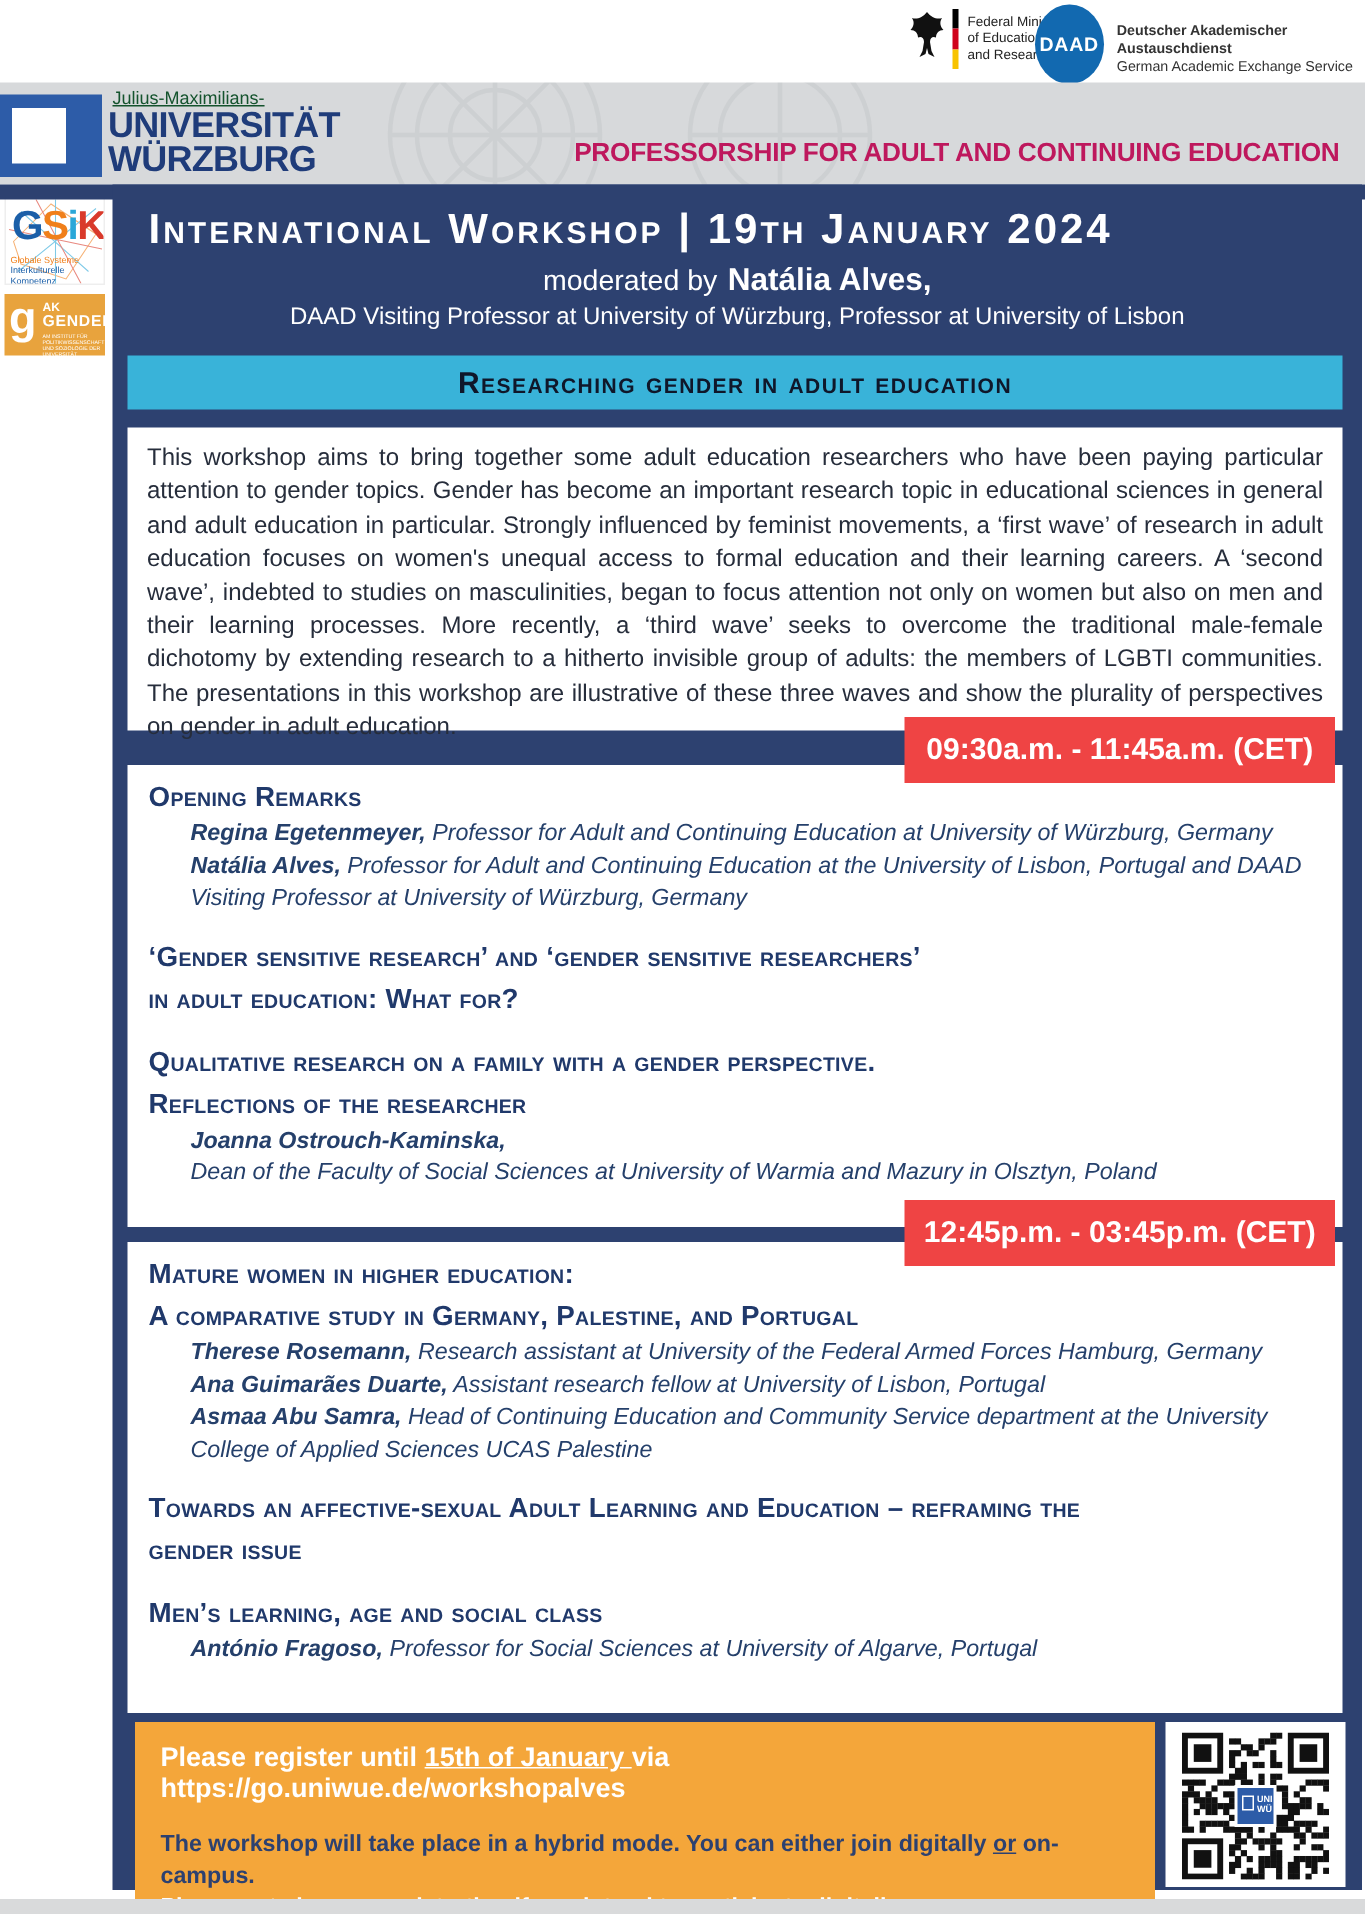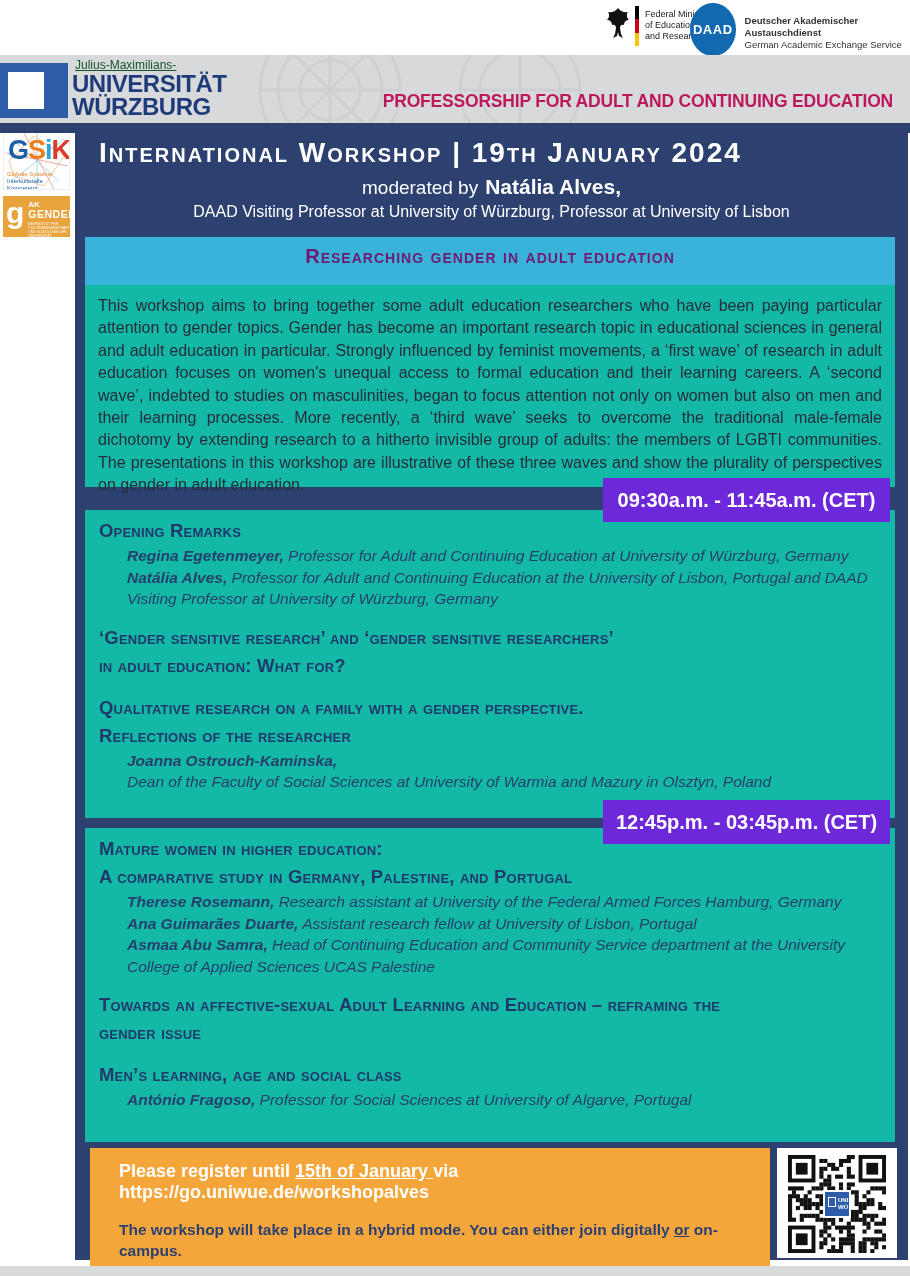--- a/index.html
+++ b/index.html
@@ -52,45 +52,45 @@
   
   .navy-topbar { position:absolute; left:0; top:123px; width:910px; height:10px; background:#2d4170; }
   .poster { position:absolute; left:75px; top:123px; width:833px; height:1137px; background:#2d4170; }
 
   .title { position:absolute; left:0; top:14px; width:100%; text-align:left;
            font-variant:small-caps; font-weight:bold; font-size:28px; letter-spacing:2px; color:#ffffff;padding-left:24px; }
   .moderated { position:absolute; left:0; top:52px; width:100%; text-align:center; color:#fff; font-size:19px; }
   .moderated .name { font-weight:bold; font-size:21px; margin-left:7px; }
   .mod-role { position:absolute; left:0; top:80px; width:100%; text-align:center; color:#fff; font-size:16px; }
 
-  .banner { position:absolute; left:10px; top:114px; width:810px; height:48px; background:#39b3d9;
-            color:#701a75; text-align:center; line-height:38px; font-variant:small-caps; font-weight:bold;
+  .banner { position:absolute; left:10px; top:114px; width:810px; height:36px; background:#39b3d9;
+            color:#0f172a; text-align:center; line-height:38px; font-variant:small-caps; font-weight:bold;
             font-size:20px; letter-spacing:1px; }
 
-  .block { background:#14b8a6; position:absolute; left:10px; width:810px; }
+  .block { background:#ffffff; position:absolute; left:10px; width:810px; }
   .intro { top:162px; height:202px; padding:10px 13px; font-size:16px; line-height:22.4px;
            color:#262d3b; text-align:justify; }
 
-  .badge { position:absolute; right:18px; width:287px; height:44px; background:#6d28d9; color:#fff;
+  .badge { position:absolute; right:18px; width:287px; height:44px; background:#ef4444; color:#fff;
            font-weight:bold; font-size:20px; text-align:center; line-height:44px; z-index:3; }
   .badge1 { top:355px; } .badge2 { top:677px; }
 
   .sched { padding:7px 14px 0 14px; color:#20396b; }
   .sched1 { top:387px; height:308px; }
   .sched2 { top:705px; height:314px; }
   .item { margin-top:14px; }
   .item:first-child { margin-top:0; }
   .h-line { font-variant:small-caps; font-weight:bold; font-size:18.5px; line-height:28px;
             color:#20396b; letter-spacing:.2px; }
   .speaker { margin-left:28px; font-style:italic; font-size:15.5px; line-height:21.5px; color:#25406b; }
   .speaker .sp-name { font-weight:bold; }
   .speaker.desc-block .sp-desc { display:block; }
 
   .regbox { position:absolute; left:15px; top:1025px; width:680px; height:126px; background:#f4a63a;
-            padding:13px 29px; color:#fff; }
+            padding:13px 17px; color:#fff; }
   .reg-l1 { font-size:18px; font-weight:bold; margin-bottom:16px; }
   .reg-l1 .ul { text-decoration:underline; }
   .reg-l2 { font-size:15.5px; font-weight:bold; line-height:21px; color:#2d4170; }
   .reg-l2 .ul { text-decoration:underline; }
   .reg-l3 { font-size:15.5px; font-weight:bold; line-height:21px; color:#fff; }
 
   .qrbox { position:absolute; left:702px; top:1025px; width:120px; height:110px; background:#fff; }
   .qr-svg { position:absolute; left:11px; top:7px; }
   .qr-logo { position:absolute; left:46px; top:42px; width:28px; height:28px; background:#fff;
              display:flex; align-items:center; justify-content:center; }

